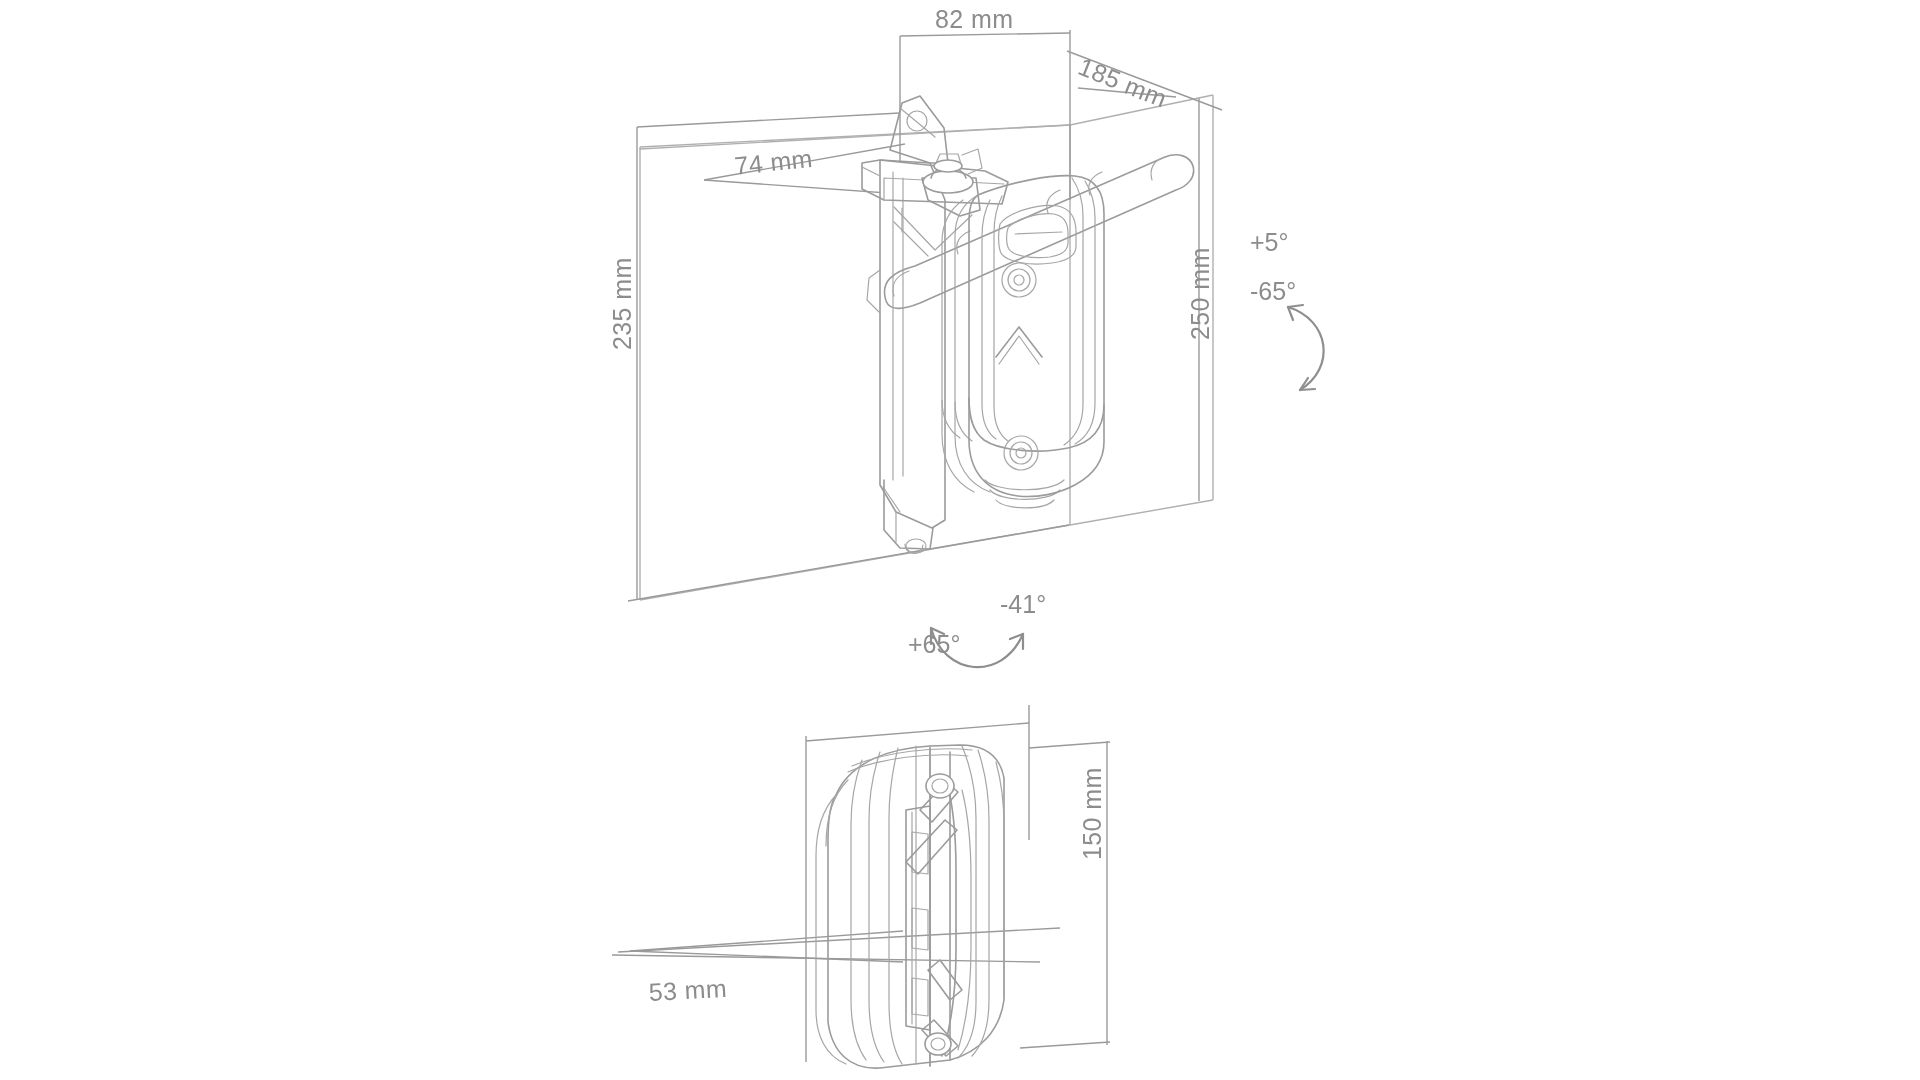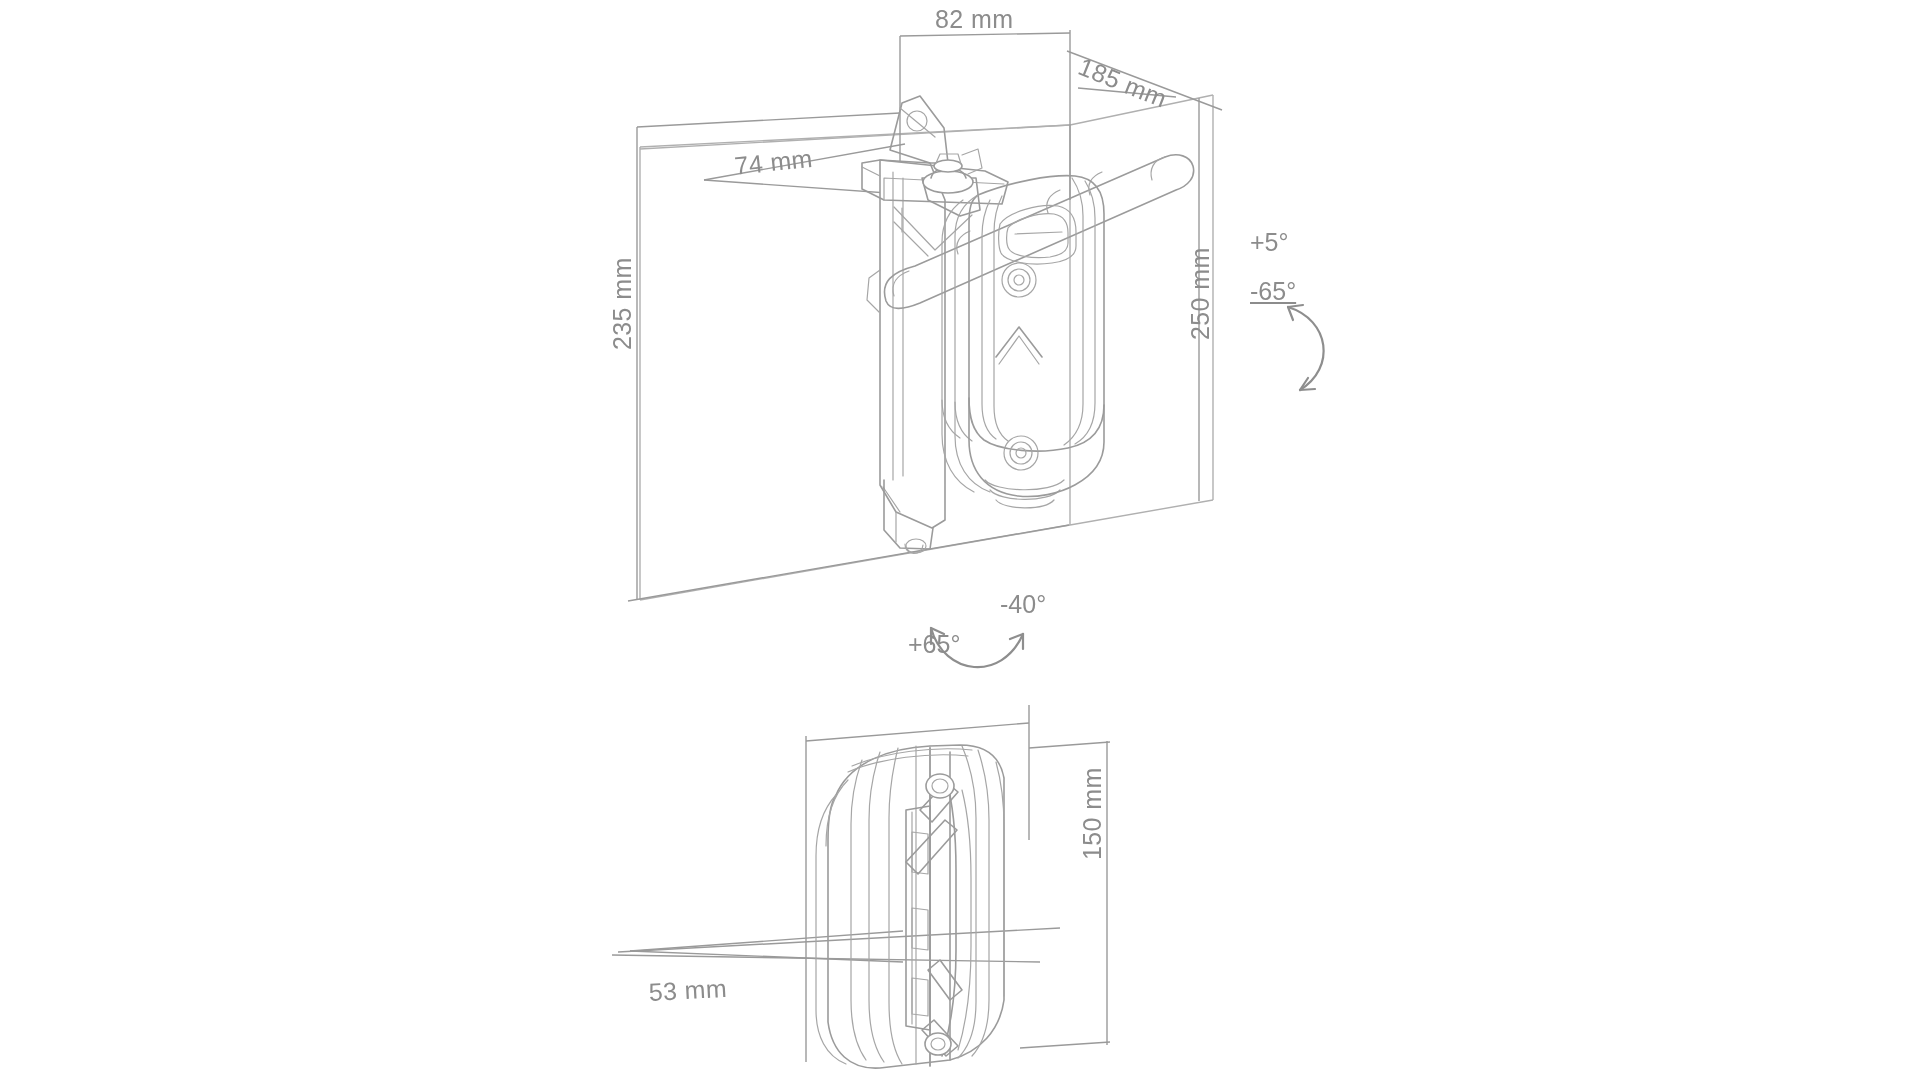--- a/index.html
+++ b/index.html
@@ -323,23 +323,23 @@
   <div class="dim-label" style="left:1085px; top:52px; transform-origin:0 0; transform:rotate(22deg);">185 mm</div>
 
   <div class="dim-label" style="left:733px; top:152px; transform-origin:0 0; transform:rotate(-6deg);">74 mm</div>
 
   <div class="dim-label rot-ccw" style="left:608px; top:350px;">235 mm</div>
 
   <div class="dim-label rot-ccw" style="left:1186px; top:340px;">250 mm</div>
 
   <div class="angle-label" style="left:1250px; top:228px;">+5°</div>
 
-  <div class="angle-label" style="left:1250px; top:277px;text-decoration:underline;">-65°</div>
+  <div class="angle-label" style="left:1250px; top:277px;">-65°</div>
 
   <div class="angle-label" style="left:908px; top:590px;margin-top:40px;">+65°</div>
 
-  <div class="angle-label" style="left:1000px; top:590px;">-40°</div>
+  <div class="angle-label" style="left:1000px; top:590px;">-41°</div>
 
   <div class="dim-label rot-ccw" style="left:1078px; top:860px;">150 mm</div>
 
   <div class="dim-label" style="left:648px; top:978px; transform-origin:0 0; transform:rotate(-3deg);">53 mm</div>
 
 </div>
 
 </body></html>

